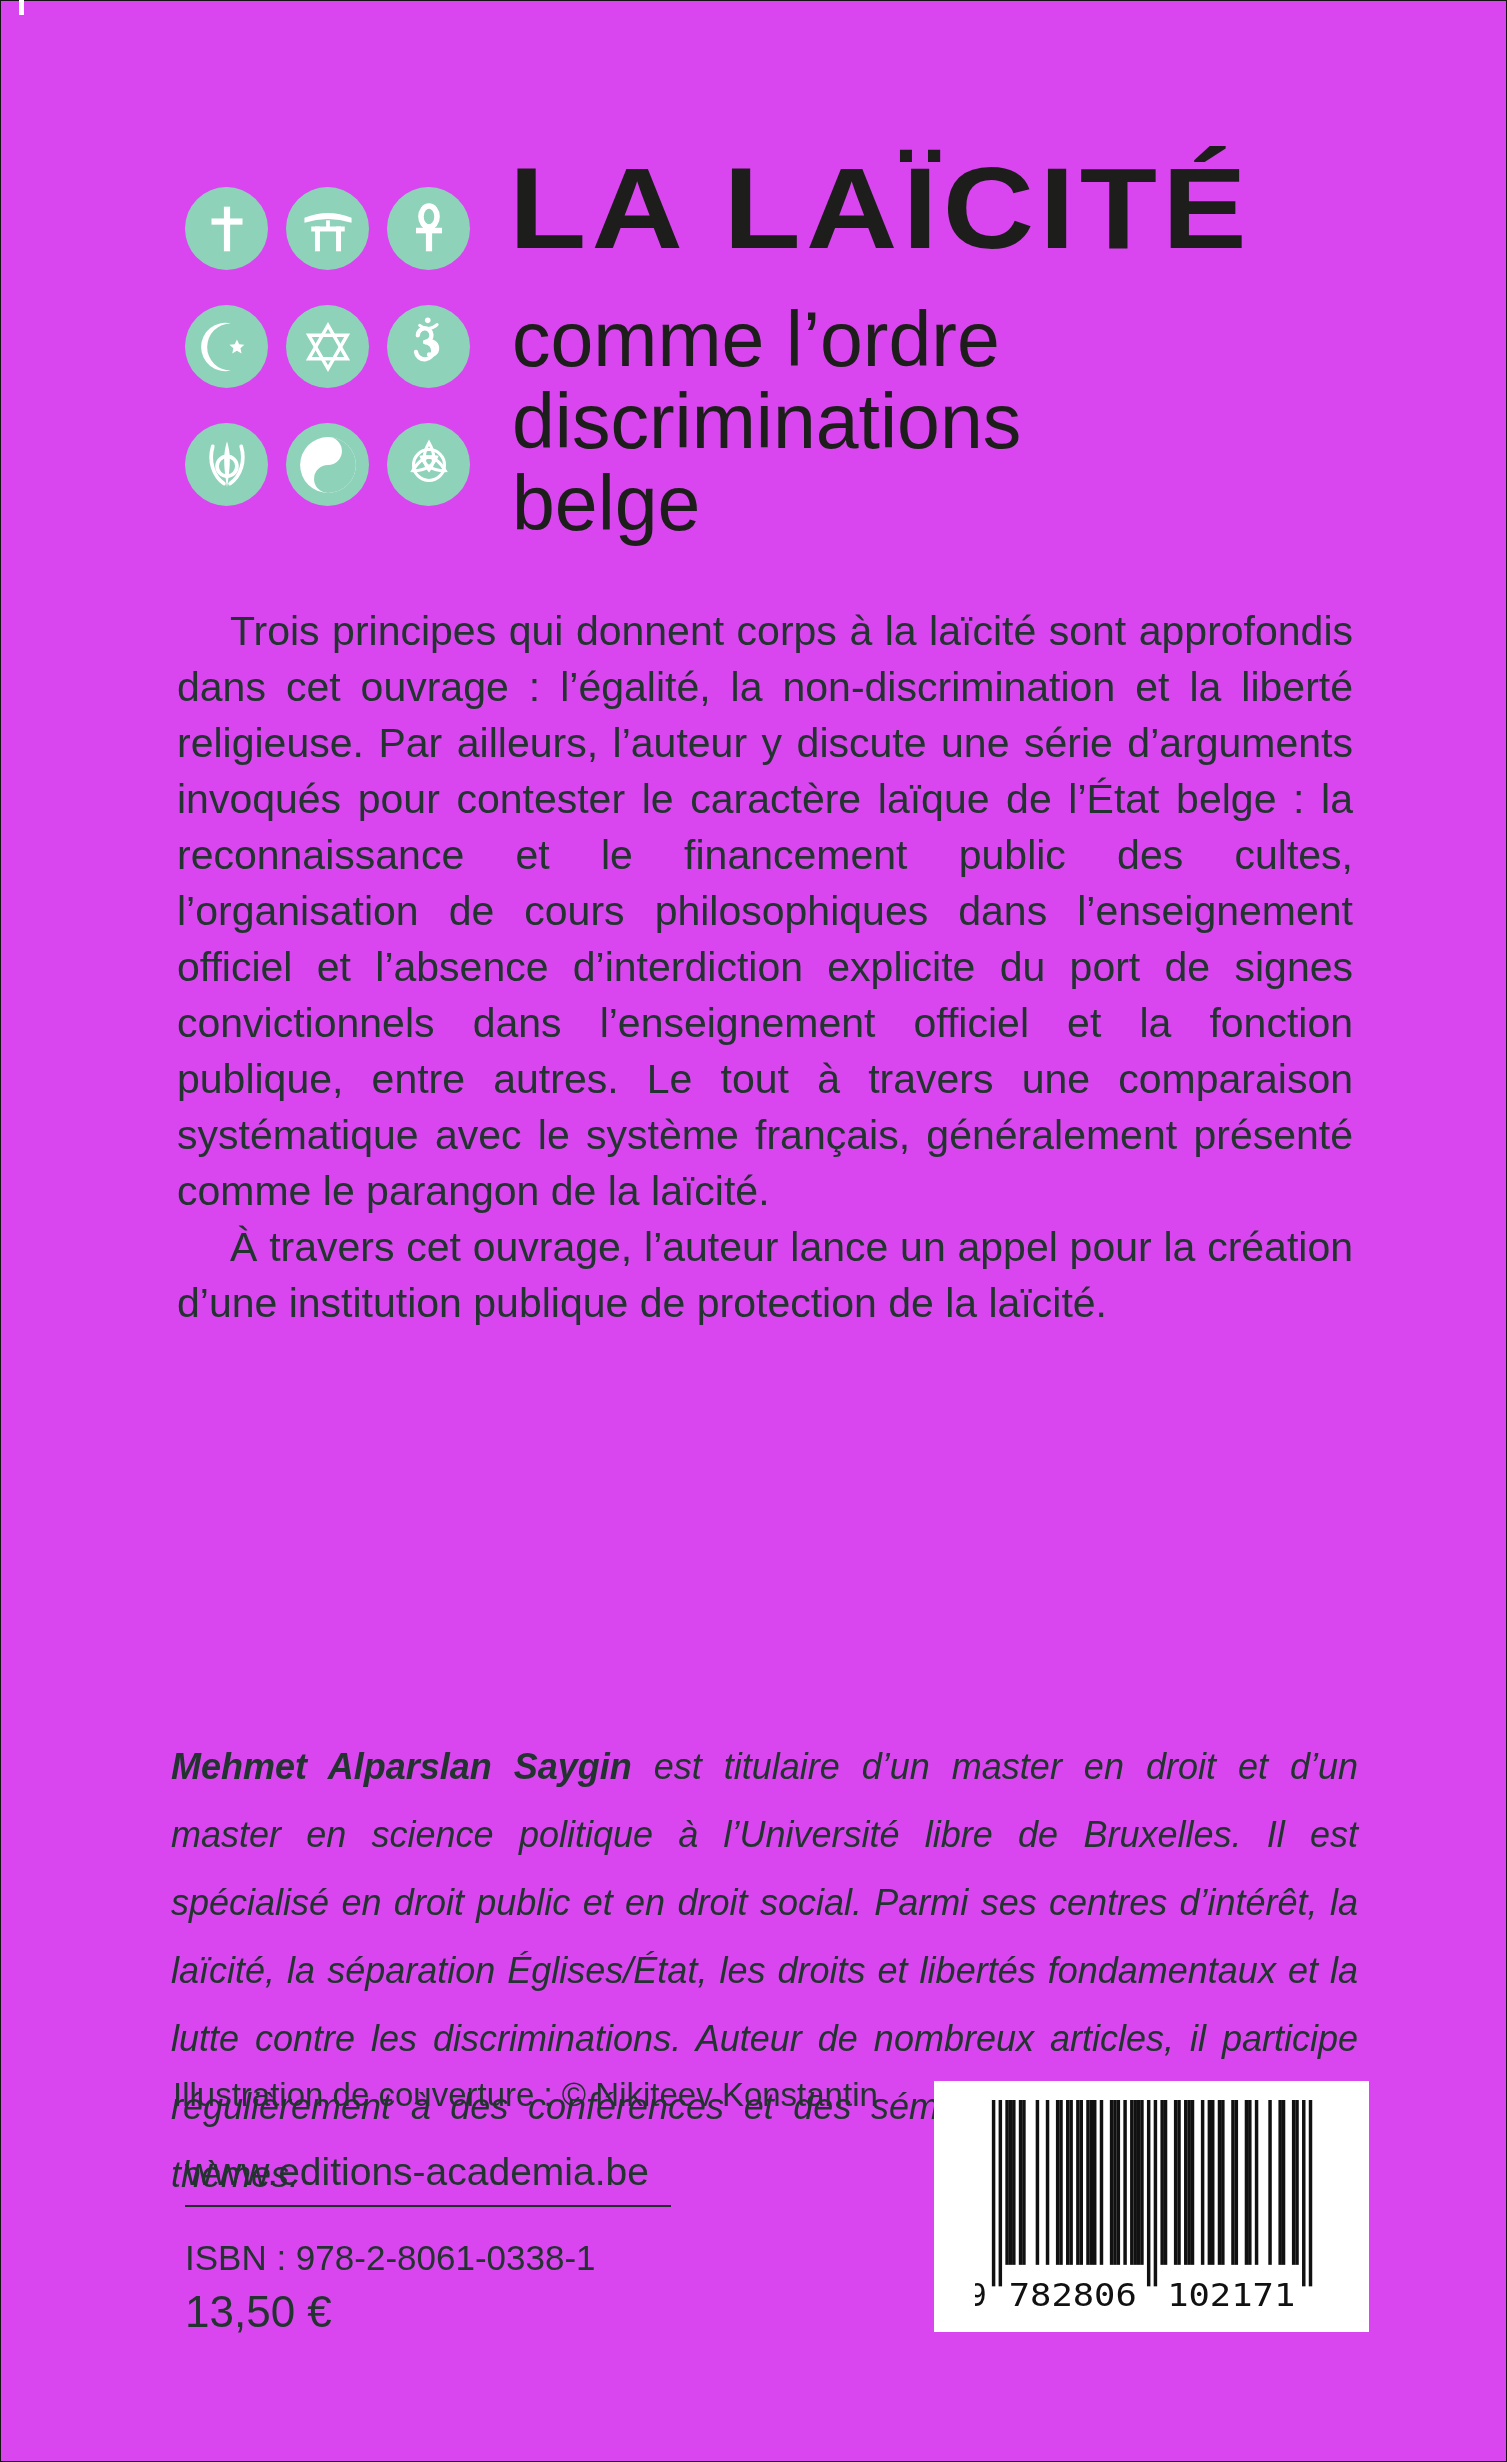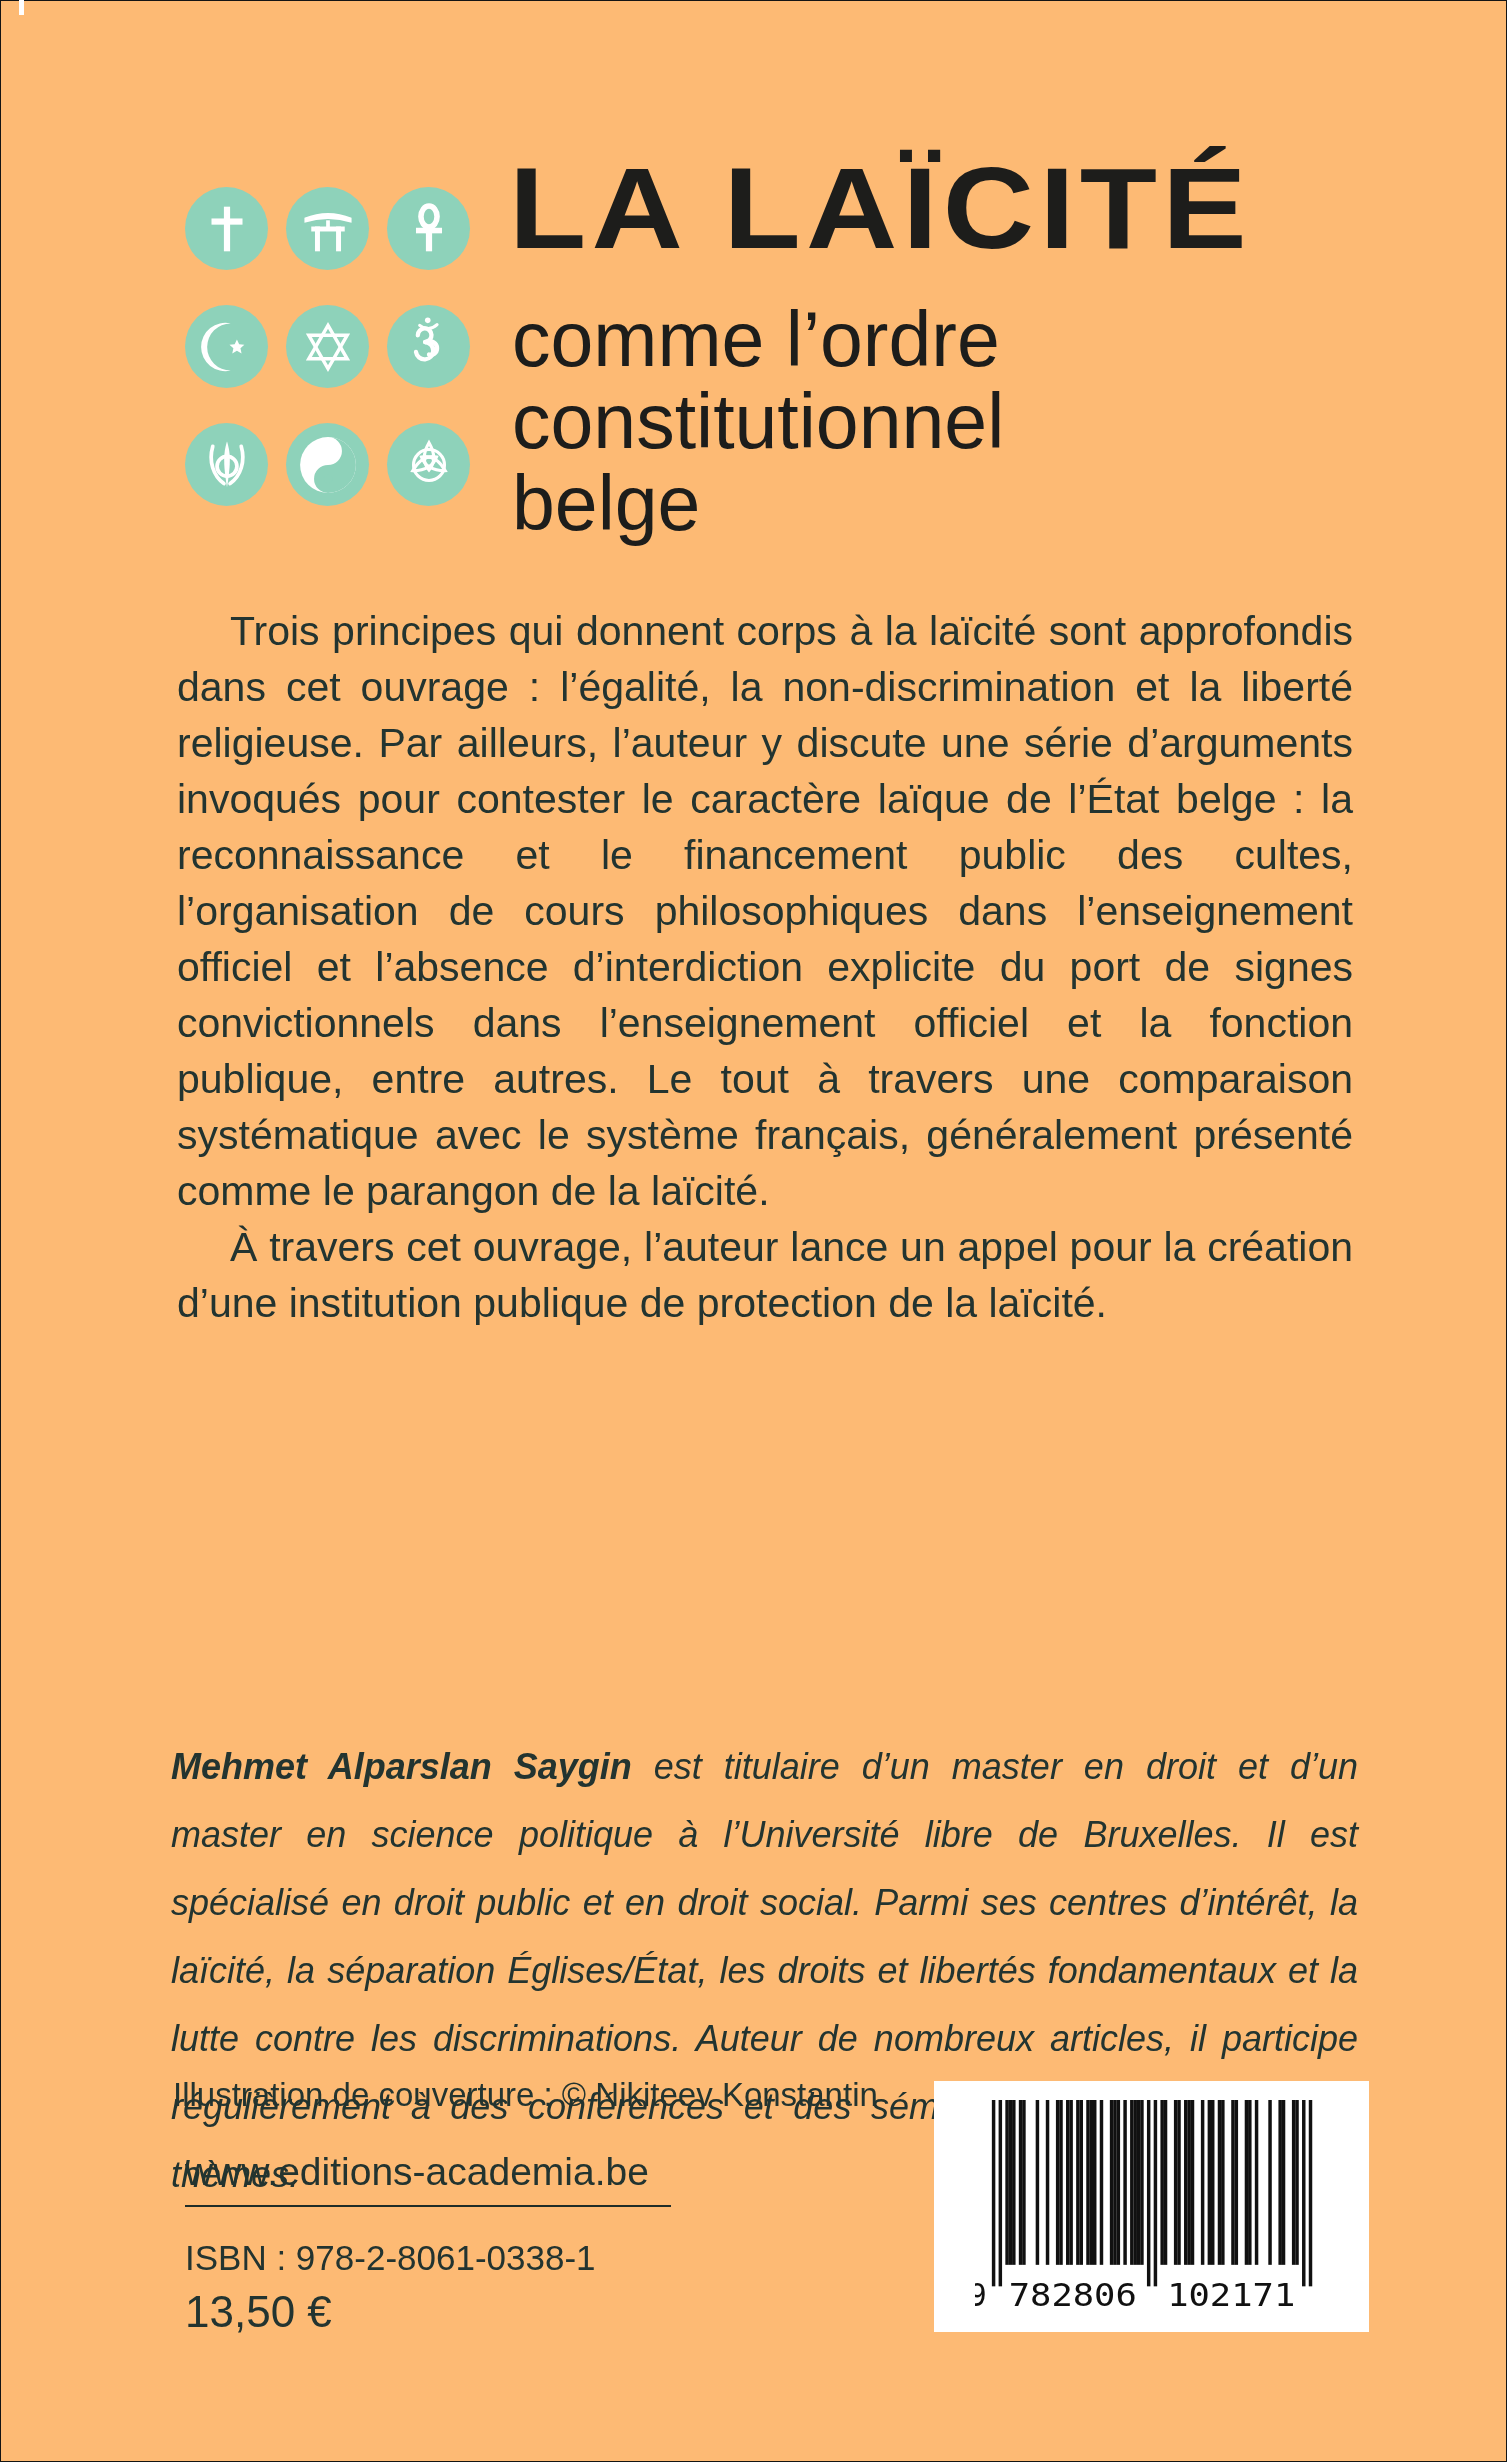--- a/index.html
+++ b/index.html
@@ -1,17 +1,17 @@
 <!DOCTYPE html>
 <html style="font-size:15px"><head>
 <meta charset="utf-8">
 <style>
   html,body{margin:0;padding:0;background:#3a3a3a;}
   .page{
-    position:relative;width:1507px;height:2462px;background:#fdba74;
+    position:relative;width:1507px;height:2462px;background:#d946ef;
     overflow:hidden;font-family:"Liberation Sans",sans-serif;color:#243531;
   }
   .page-border{position:absolute;inset:0;border:1.9px solid #141414;pointer-events:none;z-index:50;}
   .scan-tick{position:absolute;left:19px;top:0;width:4.7px;height:15px;background:#ffffff;z-index:51;}
 
   
   .icon-grid{
     position:absolute;left:185px;top:187px;
     display:grid;grid-template-columns:repeat(3,83px);grid-auto-rows:83px;
     column-gap:18px;row-gap:35px;
@@ -145,21 +145,21 @@
           <path d="M50,14 C60,31 60,46 50,58 C40,46 40,31 50,14 Z" transform="rotate(120 50 44)"></path>
           <path d="M50,14 C60,31 60,46 50,58 C40,46 40,31 50,14 Z" transform="rotate(240 50 44)"></path>
         </g>
       </svg>
     </div>
   </div>
 
   <div class="title-main">LA LAÏCITÉ</div>
   <div class="subtitle">
       <div>comme l’ordre</div>
-      <div>constitutionnel</div>
+      <div>discriminations</div>
       <div>belge</div>
     </div>
 
   <div class="synopsis">
       <p>Trois principes qui donnent corps à la laïcité sont approfondis dans cet ouvrage : l’égalité, la non-discrimination et la liberté religieuse. Par ailleurs, l’auteur y discute une série d’arguments invoqués pour contester le caractère laïque de l’État belge : la reconnaissance et le financement public des cultes, l’organisation de cours philosophiques dans l’enseignement officiel et l’absence d’interdiction explicite du port de signes convictionnels dans l’enseignement officiel et la fonction publique, entre autres. Le tout à travers une comparaison systématique avec le système français, généralement présenté comme le parangon de la laïcité.</p>
       <p>À travers cet ouvrage, l’auteur lance un appel pour la création d’une institution publique de protection de la laïcité.</p>
     </div>
 
   <div class="bio"><strong>Mehmet Alparslan Saygin</strong><span> est titulaire d’un master en droit et d’un master en science politique à l’Université libre de Bruxelles. Il est spécialisé en droit public et en droit social. Parmi ses centres d’intérêt, la laïcité, la séparation Églises/État, les droits et libertés fondamentaux et la lutte contre les discriminations. Auteur de nombreux articles, il participe régulièrement à des conférences et des séminaires sur ces différents thèmes.</span></div>
 

